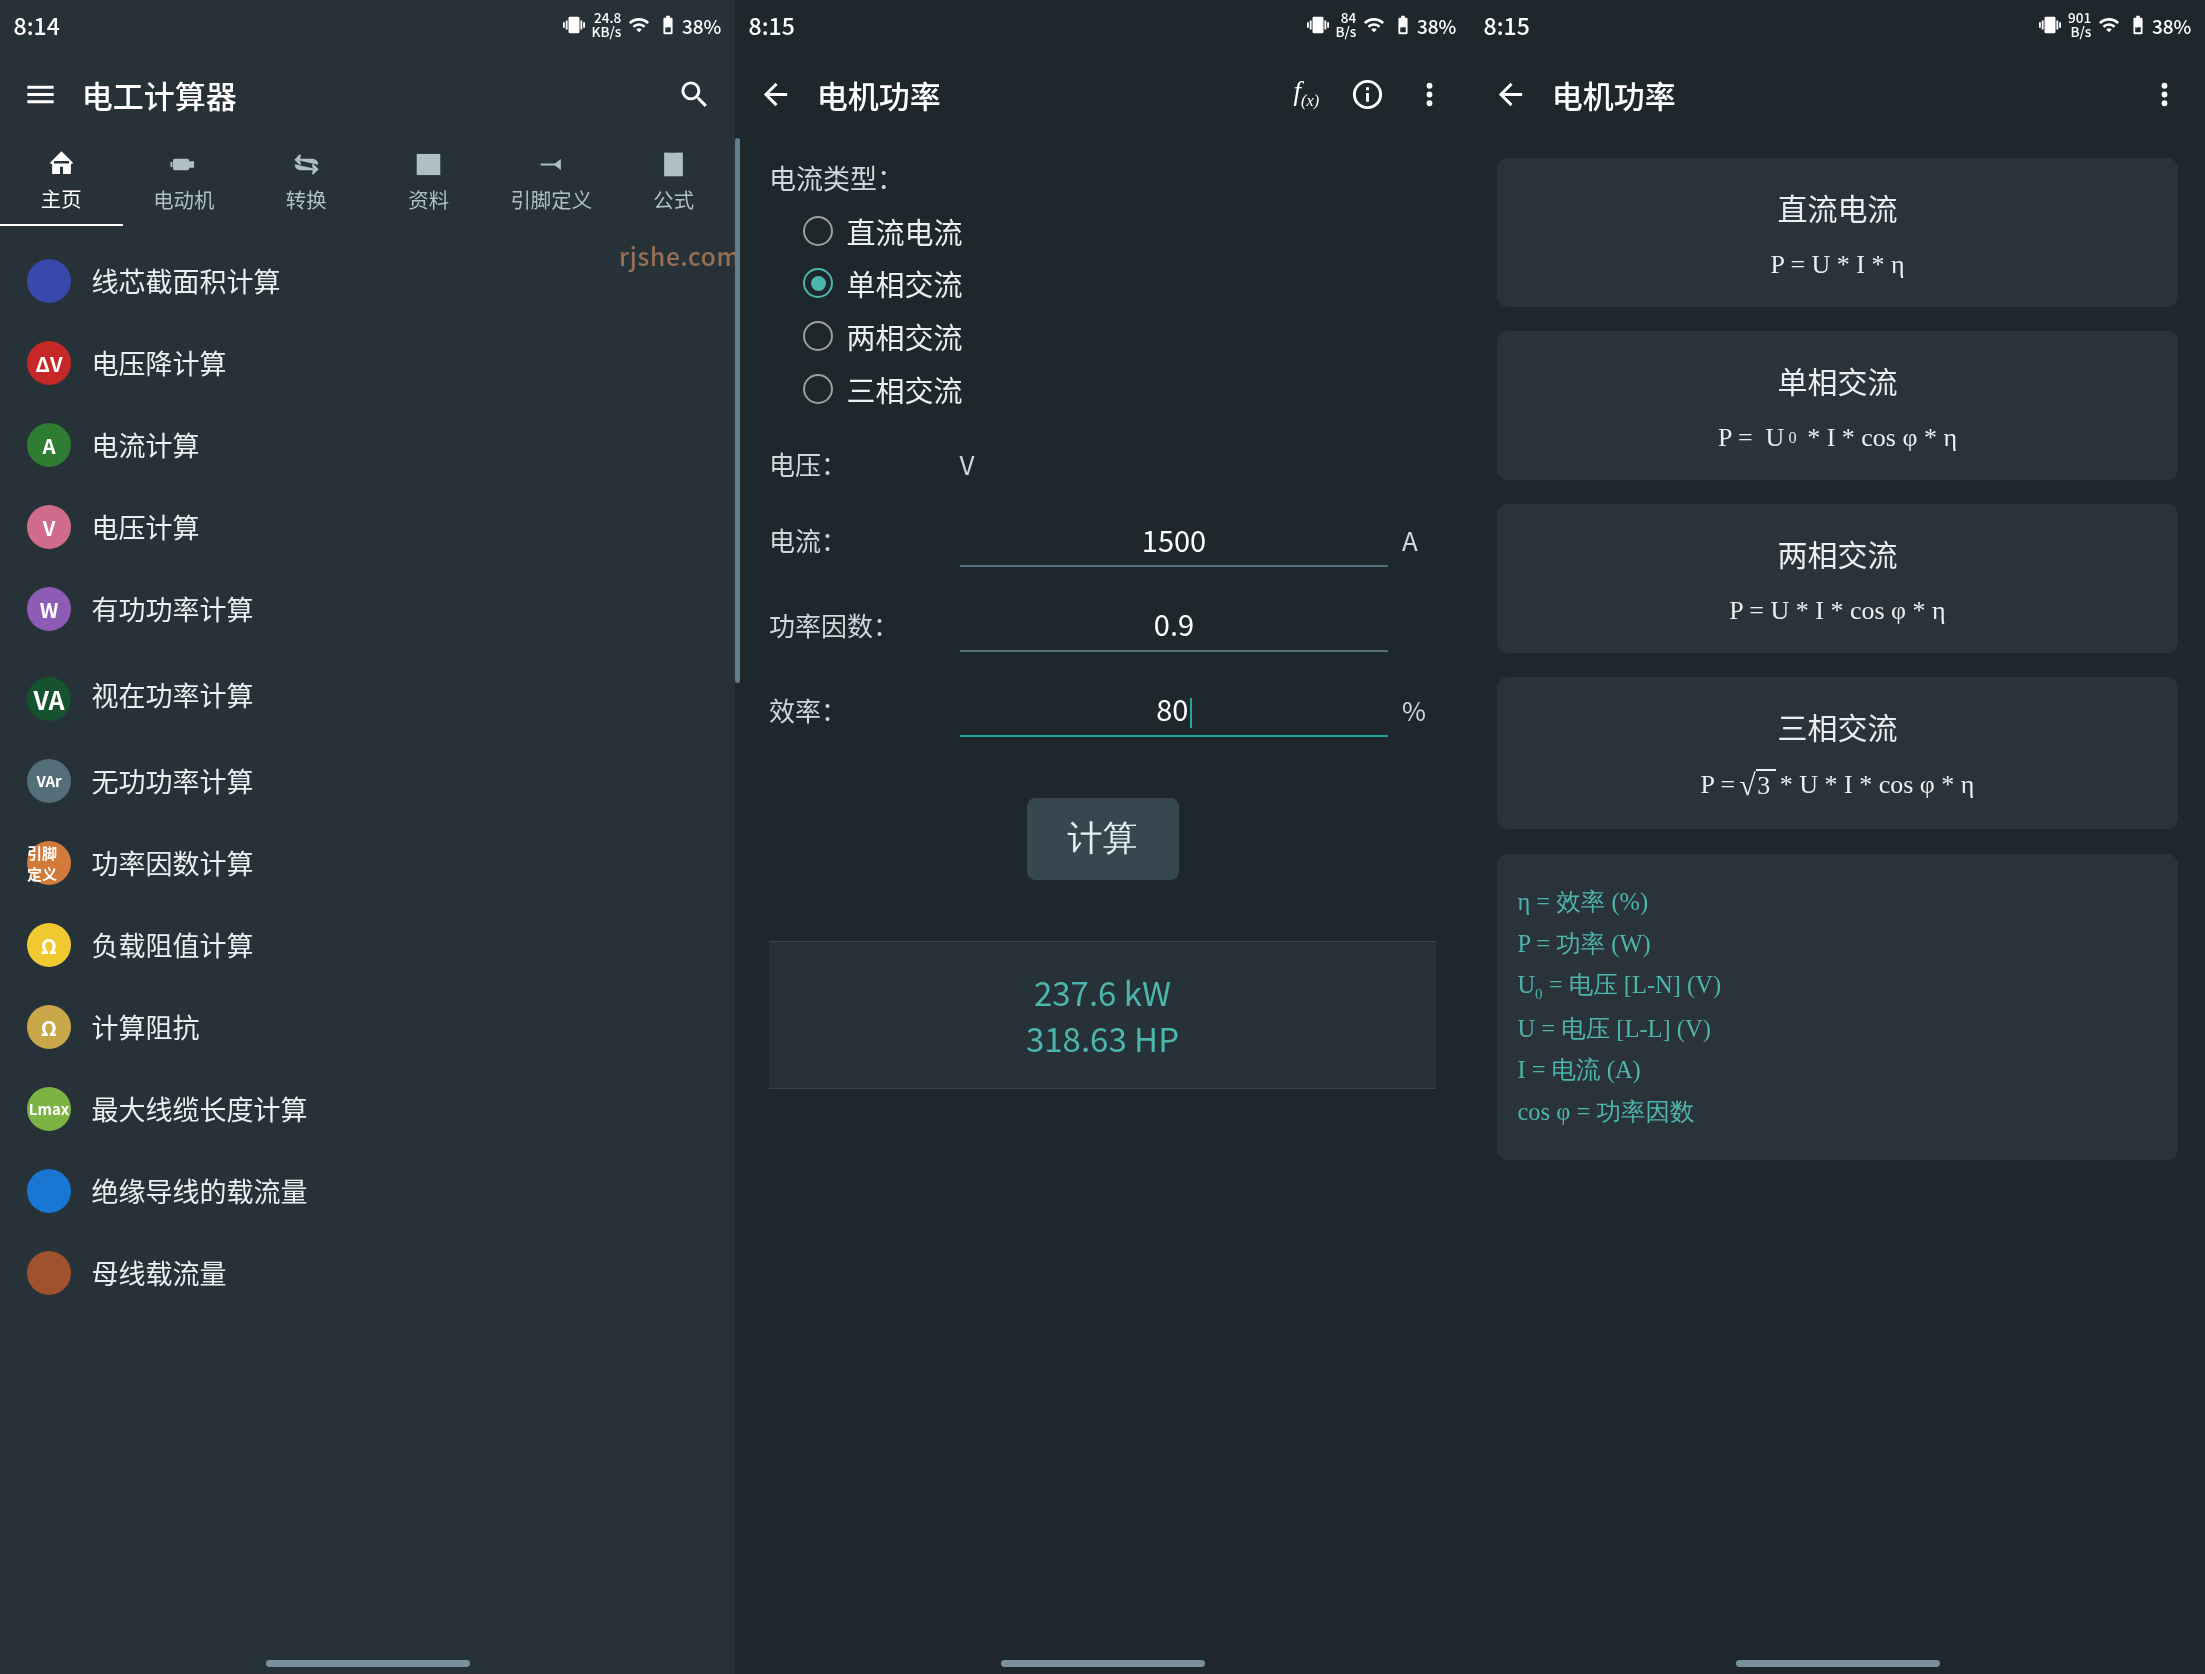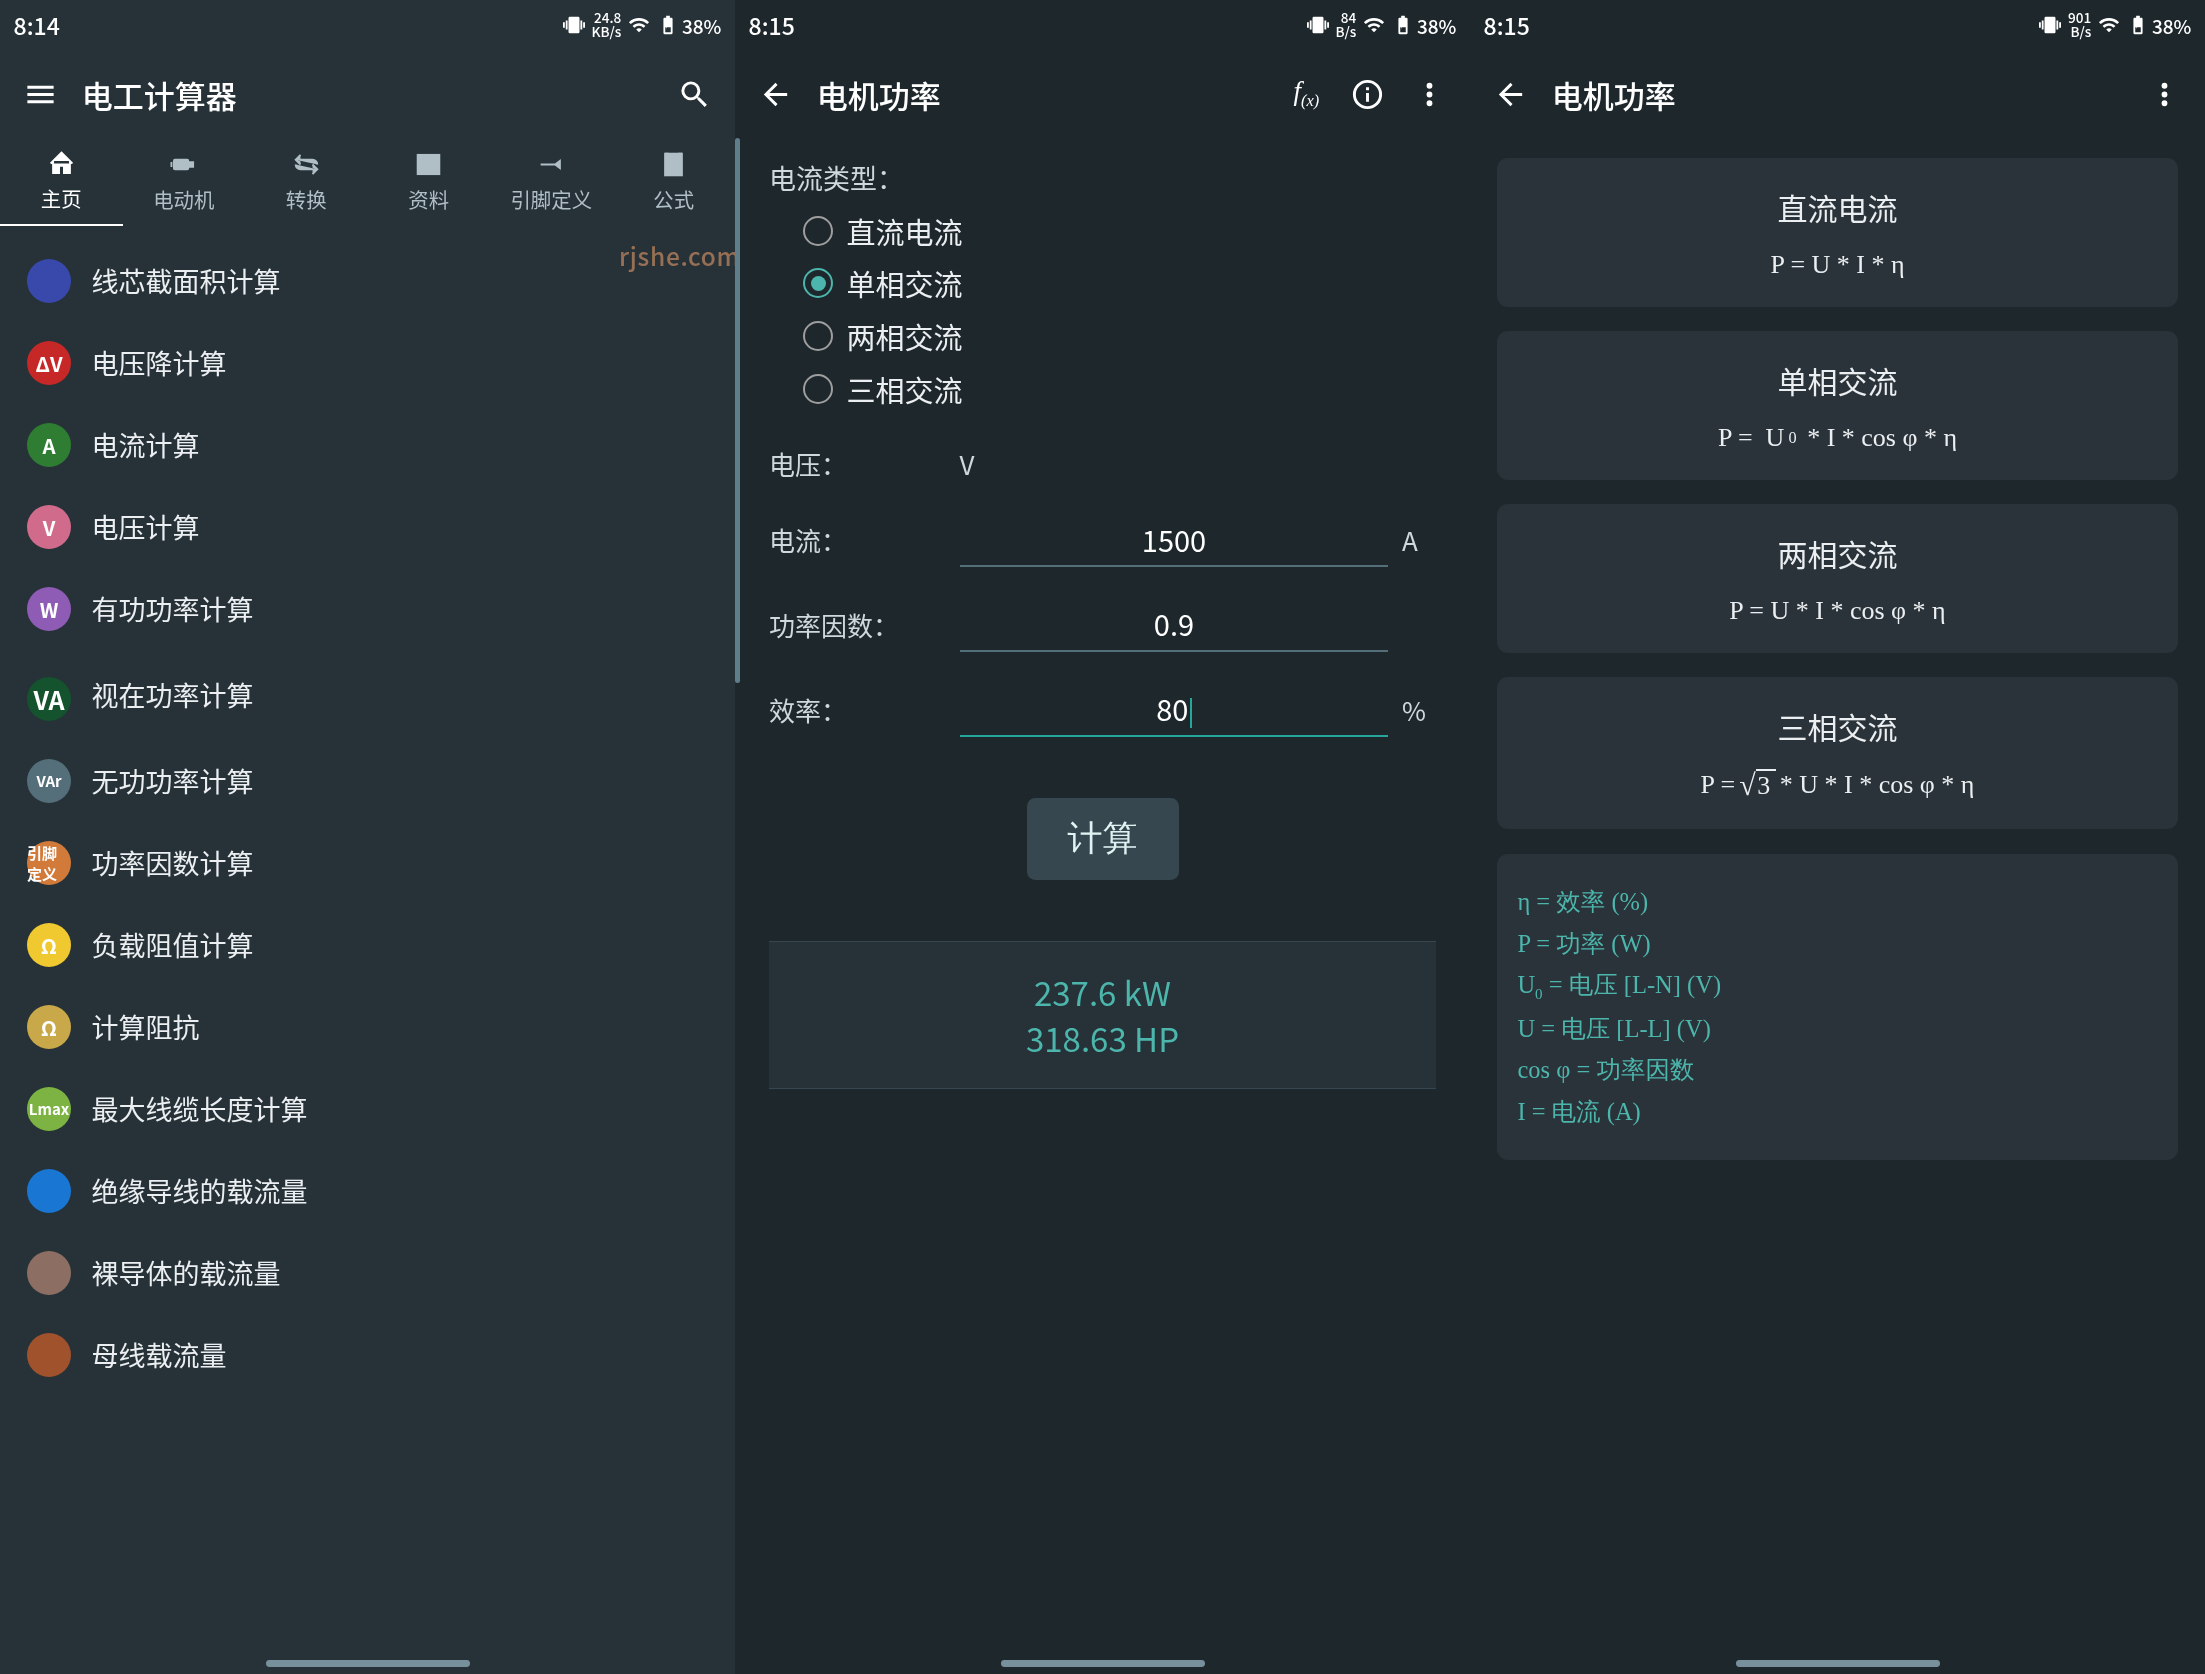--- a/index.html
+++ b/index.html
@@ -406,24 +406,20 @@
       </div>
       <div class="list-item">
         <div class="list-icon" style="background: rgb(124, 179, 66); font-size: 15px;">Lmax</div>
         <div class="list-label">最大线缆长度计算</div>
       </div>
       <div class="list-item">
         <div class="list-icon" style="background: rgb(25, 118, 210); font-size: 20.4px;"></div>
         <div class="list-label">绝缘导线的载流量</div>
       </div>
       <div class="list-item">
-        <div class="list-icon" style="background: rgb(141, 110, 99); font-size: 20.4px;"></div>
-        <div class="list-label">裸导体的载流量</div>
-      </div>
-      <div class="list-item">
         <div class="list-icon" style="background: rgb(160, 82, 45); font-size: 20.4px;"></div>
         <div class="list-label">母线载流量</div>
       </div>
     </div>
 
   <div class="nav-bar">
       <div class="nav-pill"></div>
     </div>
   <div class="watermark">rjshe.com</div>
 </div>
@@ -589,22 +585,22 @@
             <span class="sqrt-arg">3</span>
           </span>
         <span> * U * I * cos φ * η</span>
       </div>
     </div>
     <div class="legend-card">
       <div class="legend-line">η = 效率 (%)</div>
       <div class="legend-line">P = 功率 (W)</div>
       <div class="legend-line">U<sub>0</sub> = 电压 [L-N] (V)</div>
       <div class="legend-line">U = 电压 [L-L] (V)</div>
+      <div class="legend-line">I = 电流 (A)</div>
       <div class="legend-line">cos φ = 功率因数</div>
-      <div class="legend-line">I = 电流 (A)</div>
     </div>
   </div>
 
   <div class="nav-bar">
       <div class="nav-pill"></div>
     </div>
 </div>
 
 
 </body></html>

